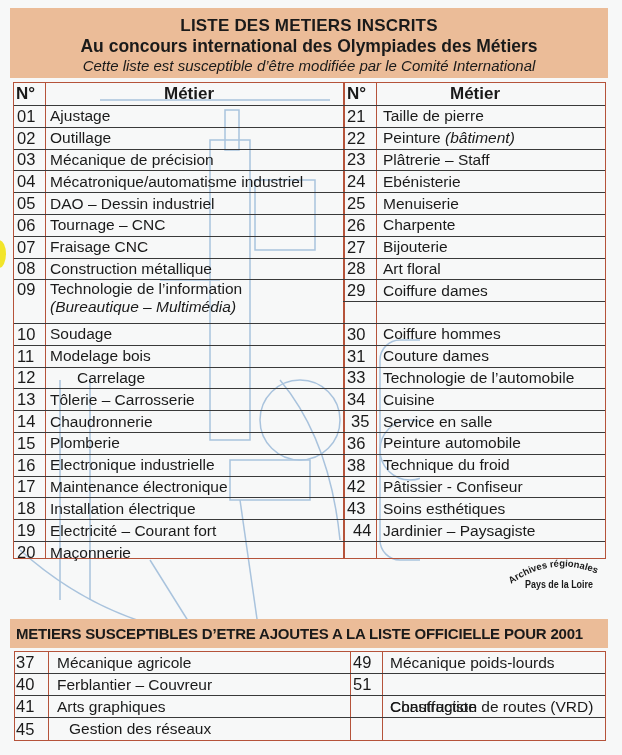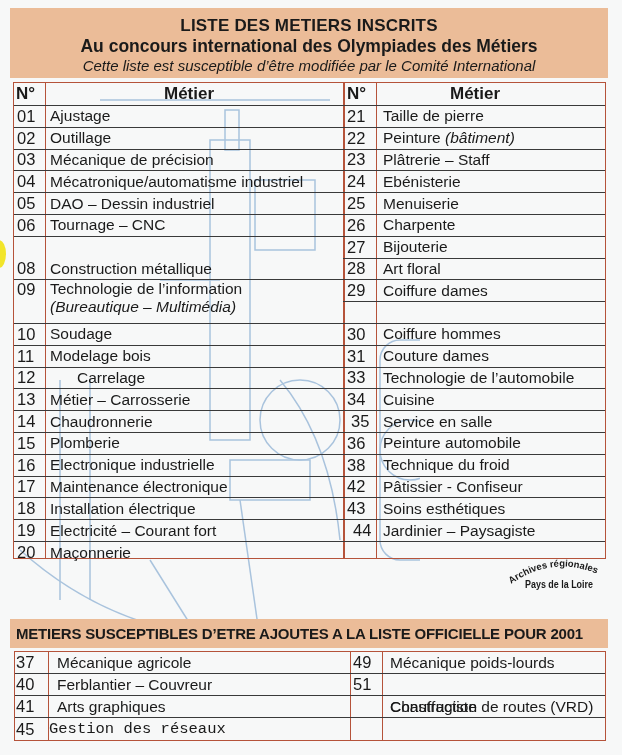--- a/index.html
+++ b/index.html
@@ -104,20 +104,24 @@
         <span class="txt" style="left: 36px;"><span>Mécatronique/automatisme industriel</span></span>
       </div>
       <div class="row" style="top: 110.2px; height: 21.8px;">
         <span class="num" style="padding-left: 3px;">05</span>
         <span class="txt" style="left: 36px;"><span>DAO – Dessin industriel</span></span>
       </div>
       <div class="row" style="top: 132px; height: 21.8px;">
         <span class="num" style="padding-left: 3px;">06</span>
         <span class="txt" style="left: 36px;"><span>Tournage – CNC</span></span>
       </div>
+      <div class="row" style="top: 153.8px; height: 21.8px;">
+        <span class="num" style="padding-left: 3px;">07</span>
+        <span class="txt" style="left: 36px;"><span>Fraisage CNC</span></span>
+      </div>
       <div class="row" style="top: 175.6px; height: 21.8px;">
         <span class="num" style="padding-left: 3px;">08</span>
         <span class="txt" style="left: 36px;"><span>Construction métallique</span></span>
       </div>
       <div class="row" style="top: 197.4px; height: 43.6px; align-items: flex-start;">
         <span class="num" style="padding-left: 3px; margin-top: 0px;">09</span>
         <span class="txt" style="left: 36px; top: 0px;"><span>Technologie de l’information</span><div class="it">(Bureautique – Multimédia)</div></span>
       </div>
       <div class="row" style="top: 241px; height: 21.8px;">
         <span class="num" style="padding-left: 3px;">10</span>
@@ -126,21 +130,21 @@
       <div class="row" style="top: 262.8px; height: 21.8px;">
         <span class="num" style="padding-left: 3px;">11</span>
         <span class="txt" style="left: 36px;"><span>Modelage bois</span></span>
       </div>
       <div class="row" style="top: 284.6px; height: 21.8px;">
         <span class="num" style="padding-left: 3px;">12</span>
         <span class="txt" style="left: 36px; margin-left: 27px;"><span>Carrelage</span></span>
       </div>
       <div class="row" style="top: 306.4px; height: 21.8px;">
         <span class="num" style="padding-left: 3px;">13</span>
-        <span class="txt" style="left: 36px;"><span>Métier – Carrosserie</span></span>
+        <span class="txt" style="left: 36px;"><span>Tôlerie – Carrosserie</span></span>
       </div>
       <div class="row" style="top: 328.2px; height: 21.8px;">
         <span class="num" style="padding-left: 3px;">14</span>
         <span class="txt" style="left: 36px;"><span>Chaudronnerie</span></span>
       </div>
       <div class="row" style="top: 350px; height: 21.8px;">
         <span class="num" style="padding-left: 3px;">15</span>
         <span class="txt" style="left: 36px;"><span>Plomberie</span></span>
       </div>
       <div class="row" style="top: 371.8px; height: 21.8px;">
@@ -277,21 +281,21 @@
       <div class="row" style="top: 22px; height: 22px;">
         <span class="num" style="padding-left: 1px;">40</span>
         <span class="txt" style="left: 42px;"><span>Ferblantier – Couvreur</span></span>
       </div>
       <div class="row" style="top: 44px; height: 22px;">
         <span class="num" style="padding-left: 1px;">41</span>
         <span class="txt" style="left: 42px;"><span>Arts graphiques</span></span>
       </div>
       <div class="row" style="top: 66px; height: 22px;">
         <span class="num" style="padding-left: 1px;">45</span>
-        <span class="txt" style="left: 34px; font-family: Liberation Mono, monospace;"><span>Gestion des réseaux</span></span>
+        <span class="txt" style="left: 54px;"><span>Gestion des réseaux</span></span>
       </div>
     </div>
   <div id="add-right" style="position:absolute; left:335px; top:0; right:0; height:100%;">
       <div class="row" style="top: 0px; height: 22px;">
         <span class="num" style="padding-left: 3px;">49</span>
         <span class="txt" style="left: 40px;"><span>Mécanique poids-lourds</span></span>
       </div>
       <div class="row" style="top: 22px; height: 22px;">
         <span class="num" style="padding-left: 3px;">51</span>
         <span class="txt" style="left: 40px; margin-top: 44px;"><span>Construction de routes (VRD)</span></span>

